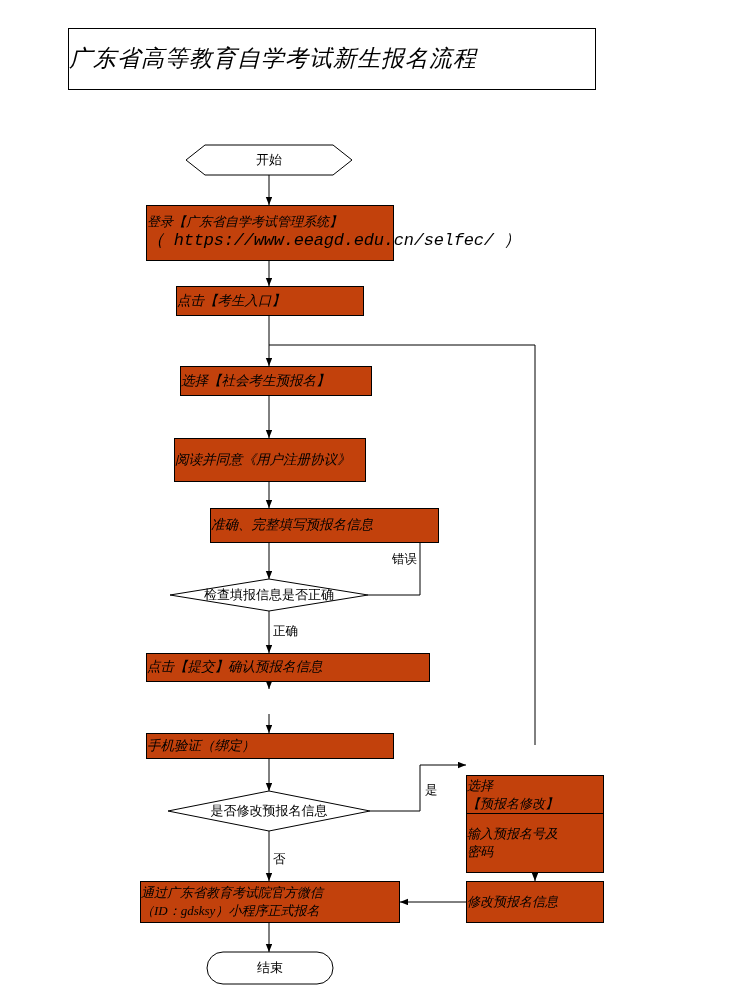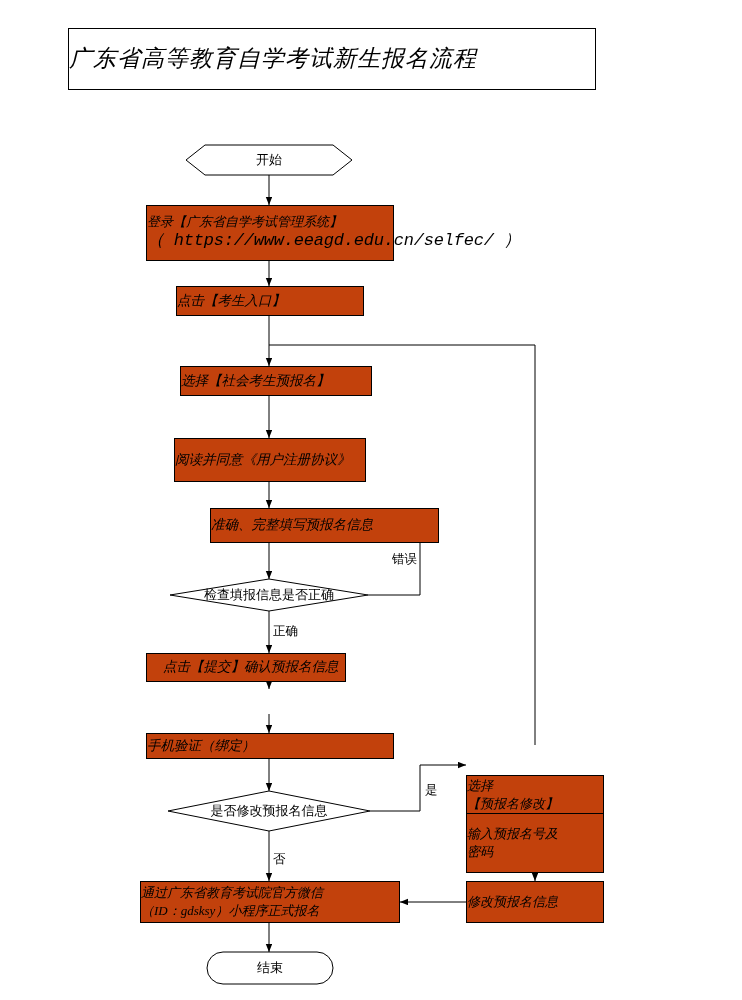--- a/index.html
+++ b/index.html
@@ -147,21 +147,21 @@
   </div>
 
   <div class="node rect" style="left:174px; top:508px; width:229px; height:35px;margin-left:36px;">
     <span class="txt n-md">准确、完整填写预报名信息</span>
   </div>
 
   <div class="dia-text" style="left:170px; top:581px; width:198px; height:28px;">
     <span>检查填报信息是否正确</span>
   </div>
 
-  <div class="node rect" style="left:146px; top:653px; width:200px; height:29px;padding-left:16px;">
+  <div class="node rect" style="left:146px; top:653px; width:284px; height:29px;">
     <span class="txt n-md">点击【提交】确认预报名信息</span>
   </div>
 
 
   <div class="node rect" style="left:146px; top:733px; width:248px; height:26px;">
     <span class="txt n-md">手机验证（绑定）</span>
   </div>
 
   <div class="dia-text" style="left:168px; top:797px; width:202px; height:28px;">
     <span>是否修改预报名信息</span>

